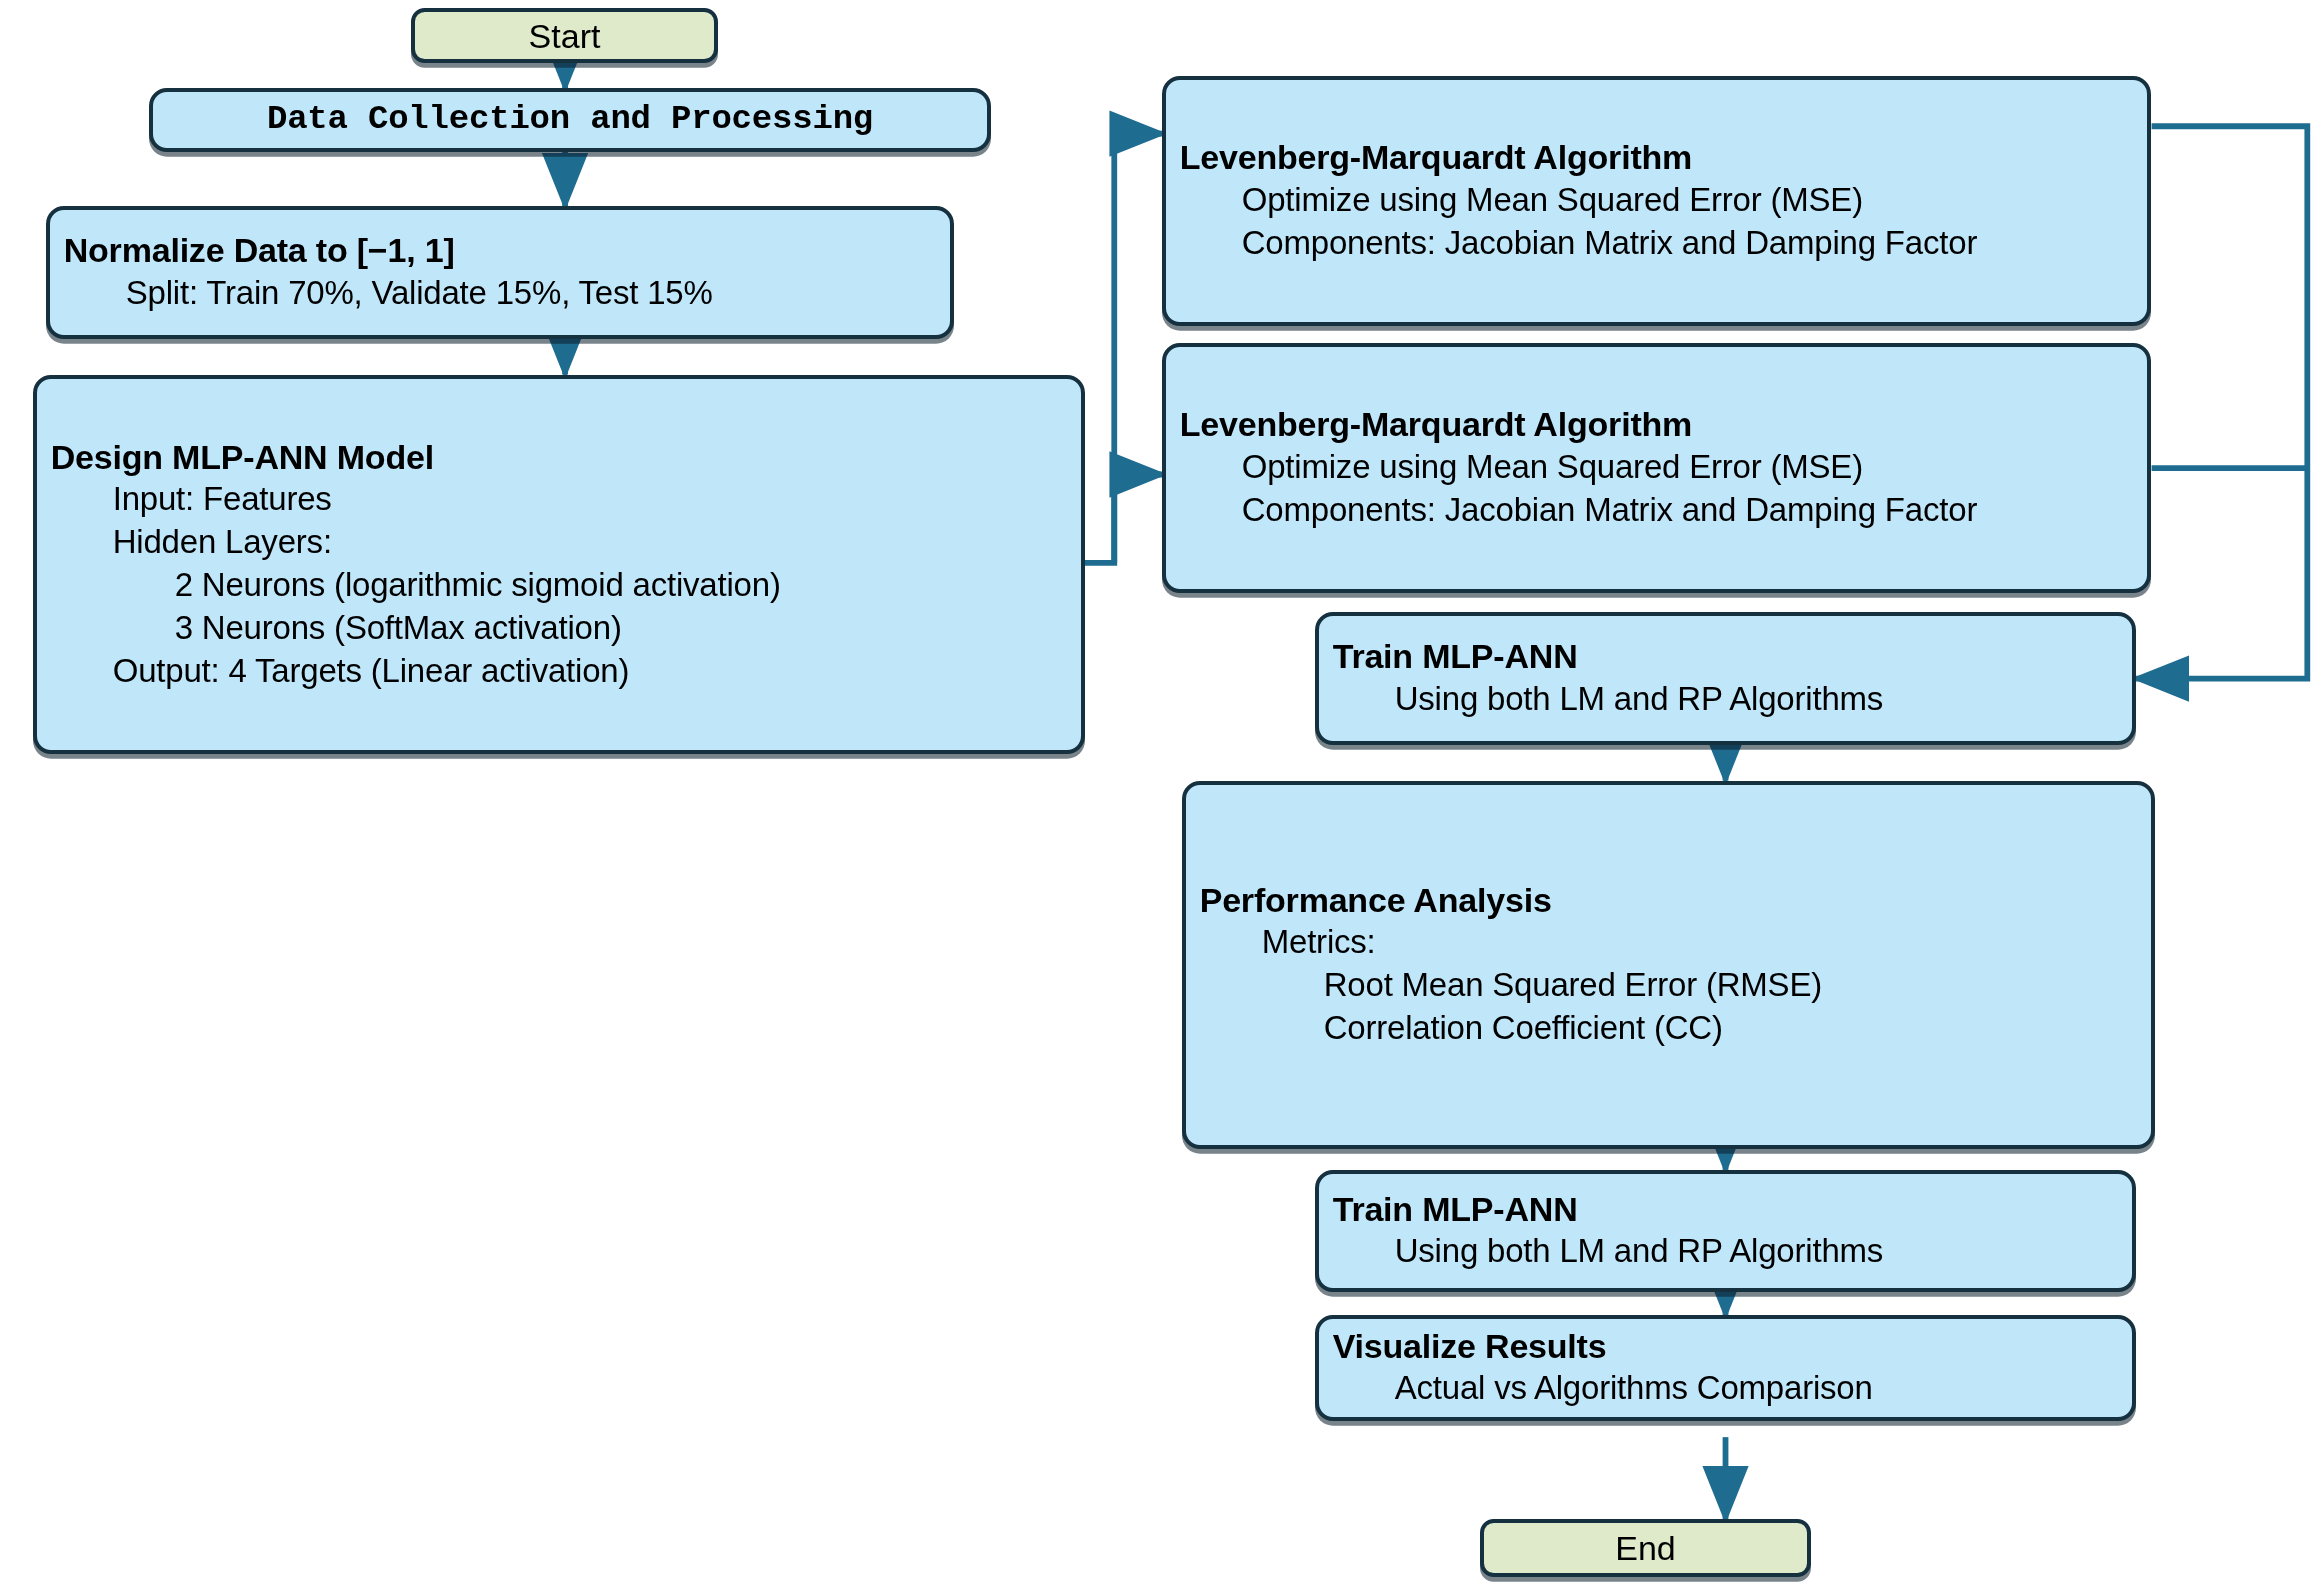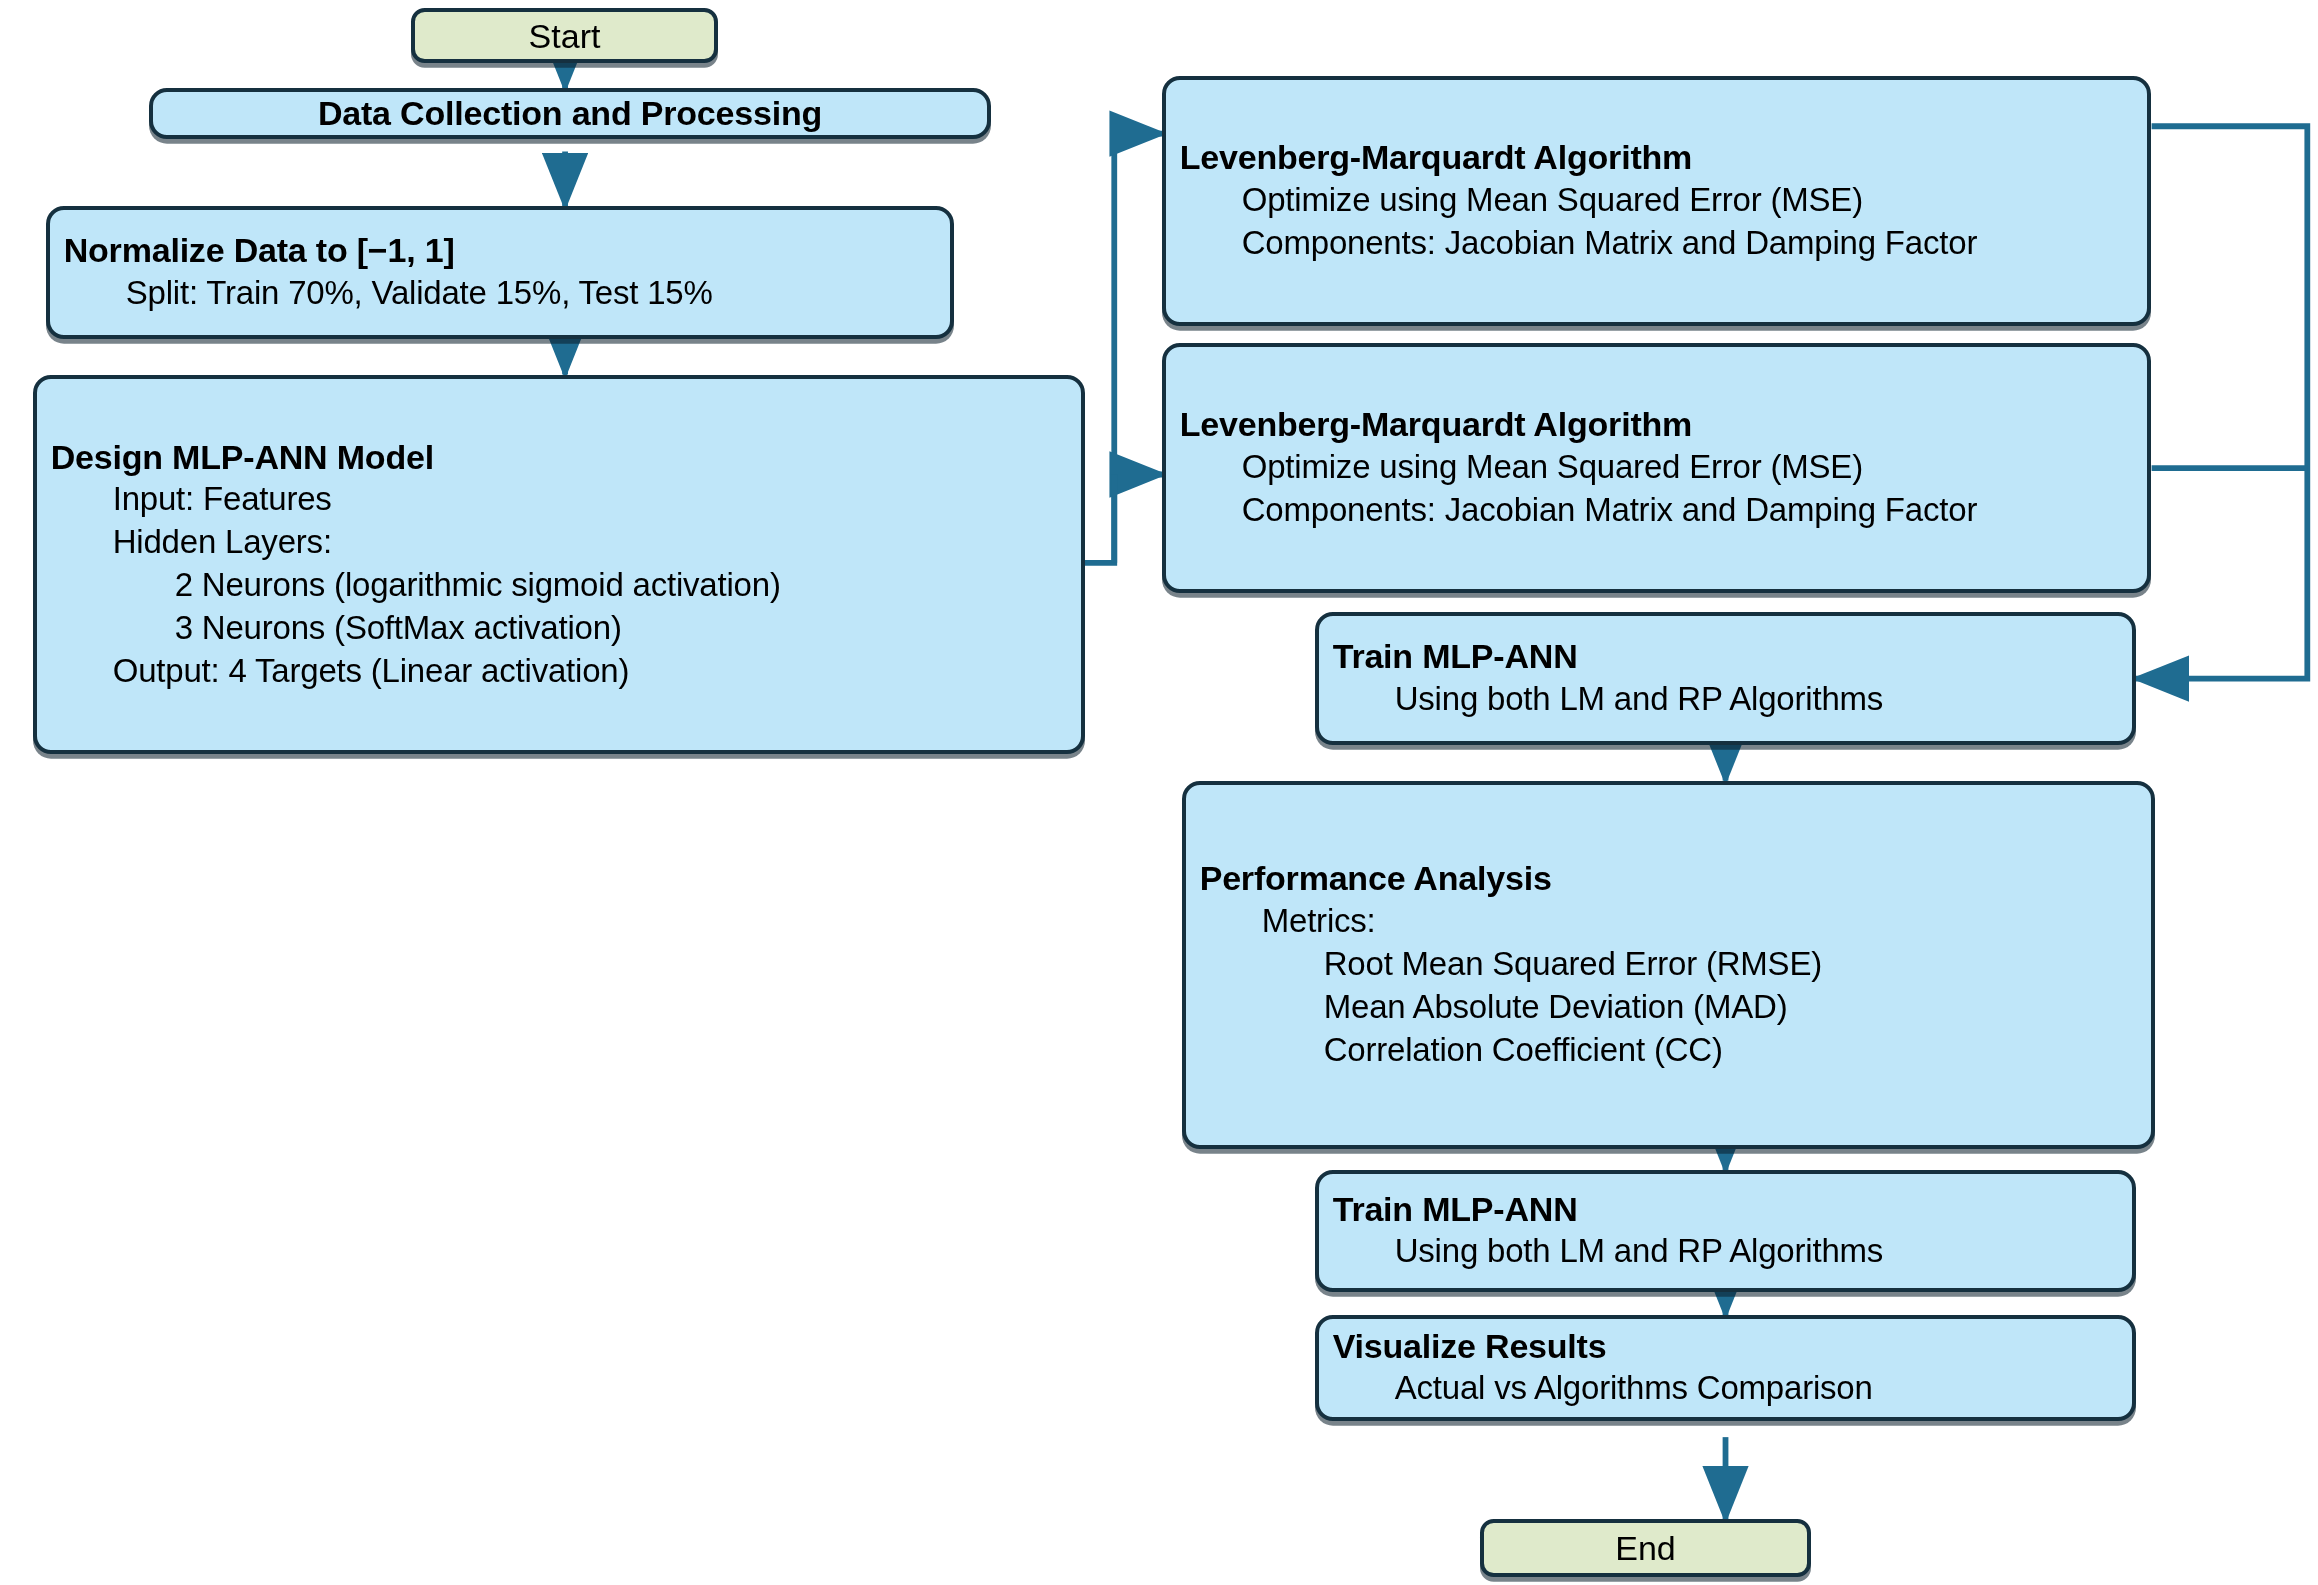--- a/index.html
+++ b/index.html
@@ -53,21 +53,21 @@
   .i1{padding-left:62px;}
   .i2{padding-left:124px;}
   .wrapline{white-space:normal;}
   .term-label{
     font-size:34px;
     color:#000000;
     line-height:1;
   }
   
   #n-start      {left:411px;  top:8.4px;   width:307px;  height:55px;}
-  #n-collect    {left:149px;  top:88px;  width:842px; height:51px;}
+  #n-collect    {left:149px;  top:88px;  width:842px; height:64px;font-family:Liberation Mono, monospace;}
   #n-normalize  {left:46px;   top:206px;  width:908px; height:133px;}
   #n-design     {left:33px;   top:375px;  width:1052px; height:379px;}
   #n-lm1        {left:1162px; top:76px;  width:989px; height:250px;}
   #n-lm2        {left:1162px; top:343px;  width:989px; height:250px;}
   #n-train1     {left:1315px; top:612px; width:821px; height:133px;}
   #n-perf       {left:1182px; top:781px; width:973px; height:368px;}
   #n-train2     {left:1315px; top:1170px; width:821px; height:122px;}
   #n-visual     {left:1315px; top:1315px; width:821px; height:106px;}
   #n-end        {left:1480px; top:1519px; width:331px;  height:58px;}
 </style>
@@ -163,21 +163,20 @@
       <div class="ttl">Train MLP-ANN</div>
       <div class="ln i1">Using both LM and RP Algorithms</div>
     </div>
   </div>
 
   <div class="node" id="n-perf">
     <div class="inner">
       <div class="ttl">Performance Analysis</div>
       <div class="ln i1">Metrics:</div>
       <div class="ln i2">Root Mean Squared Error (RMSE)</div>
-      <div class="ln i2">Mean Absolute Deviation (MAD)</div>
       <div class="ln i2">Correlation Coefficient (CC)</div>
     </div>
   </div>
 
   <div class="node" id="n-train2">
     <div class="inner">
       <div class="ttl">Train MLP-ANN</div>
       <div class="ln i1">Using both LM and RP Algorithms</div>
     </div>
   </div>

